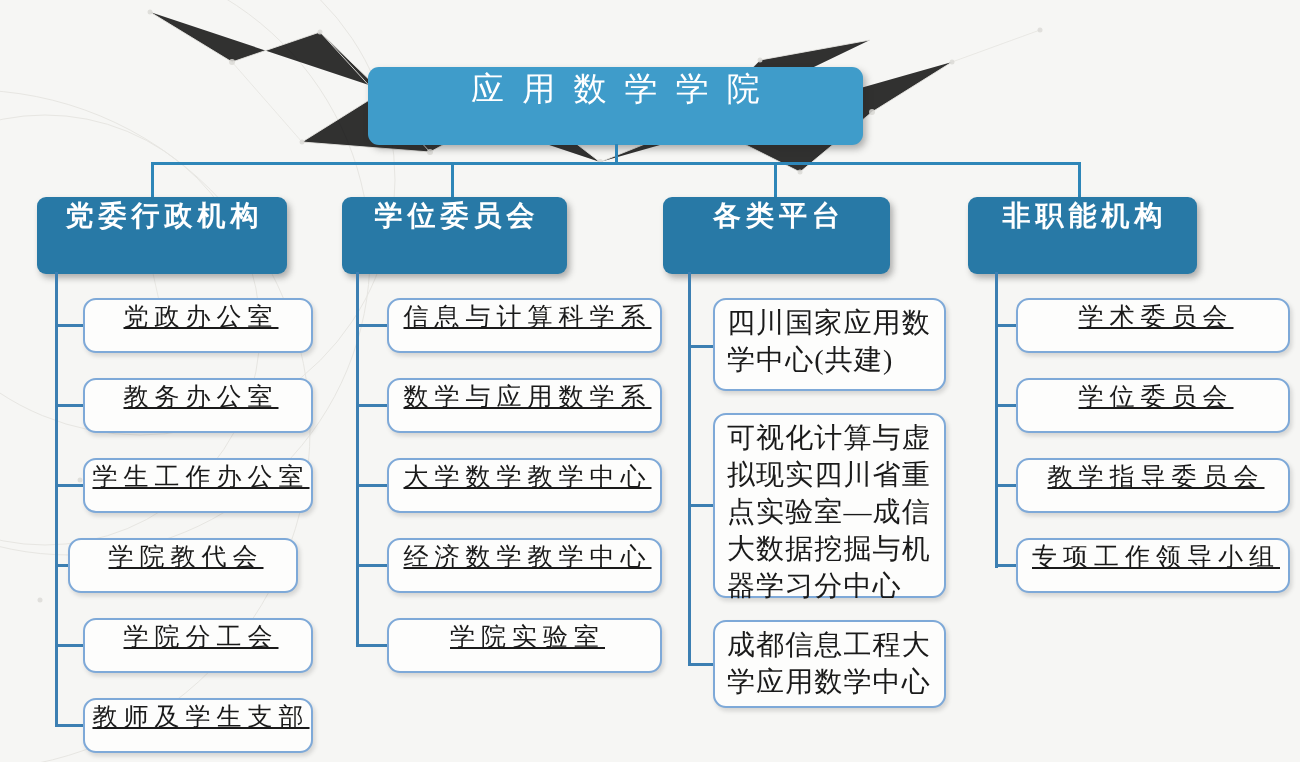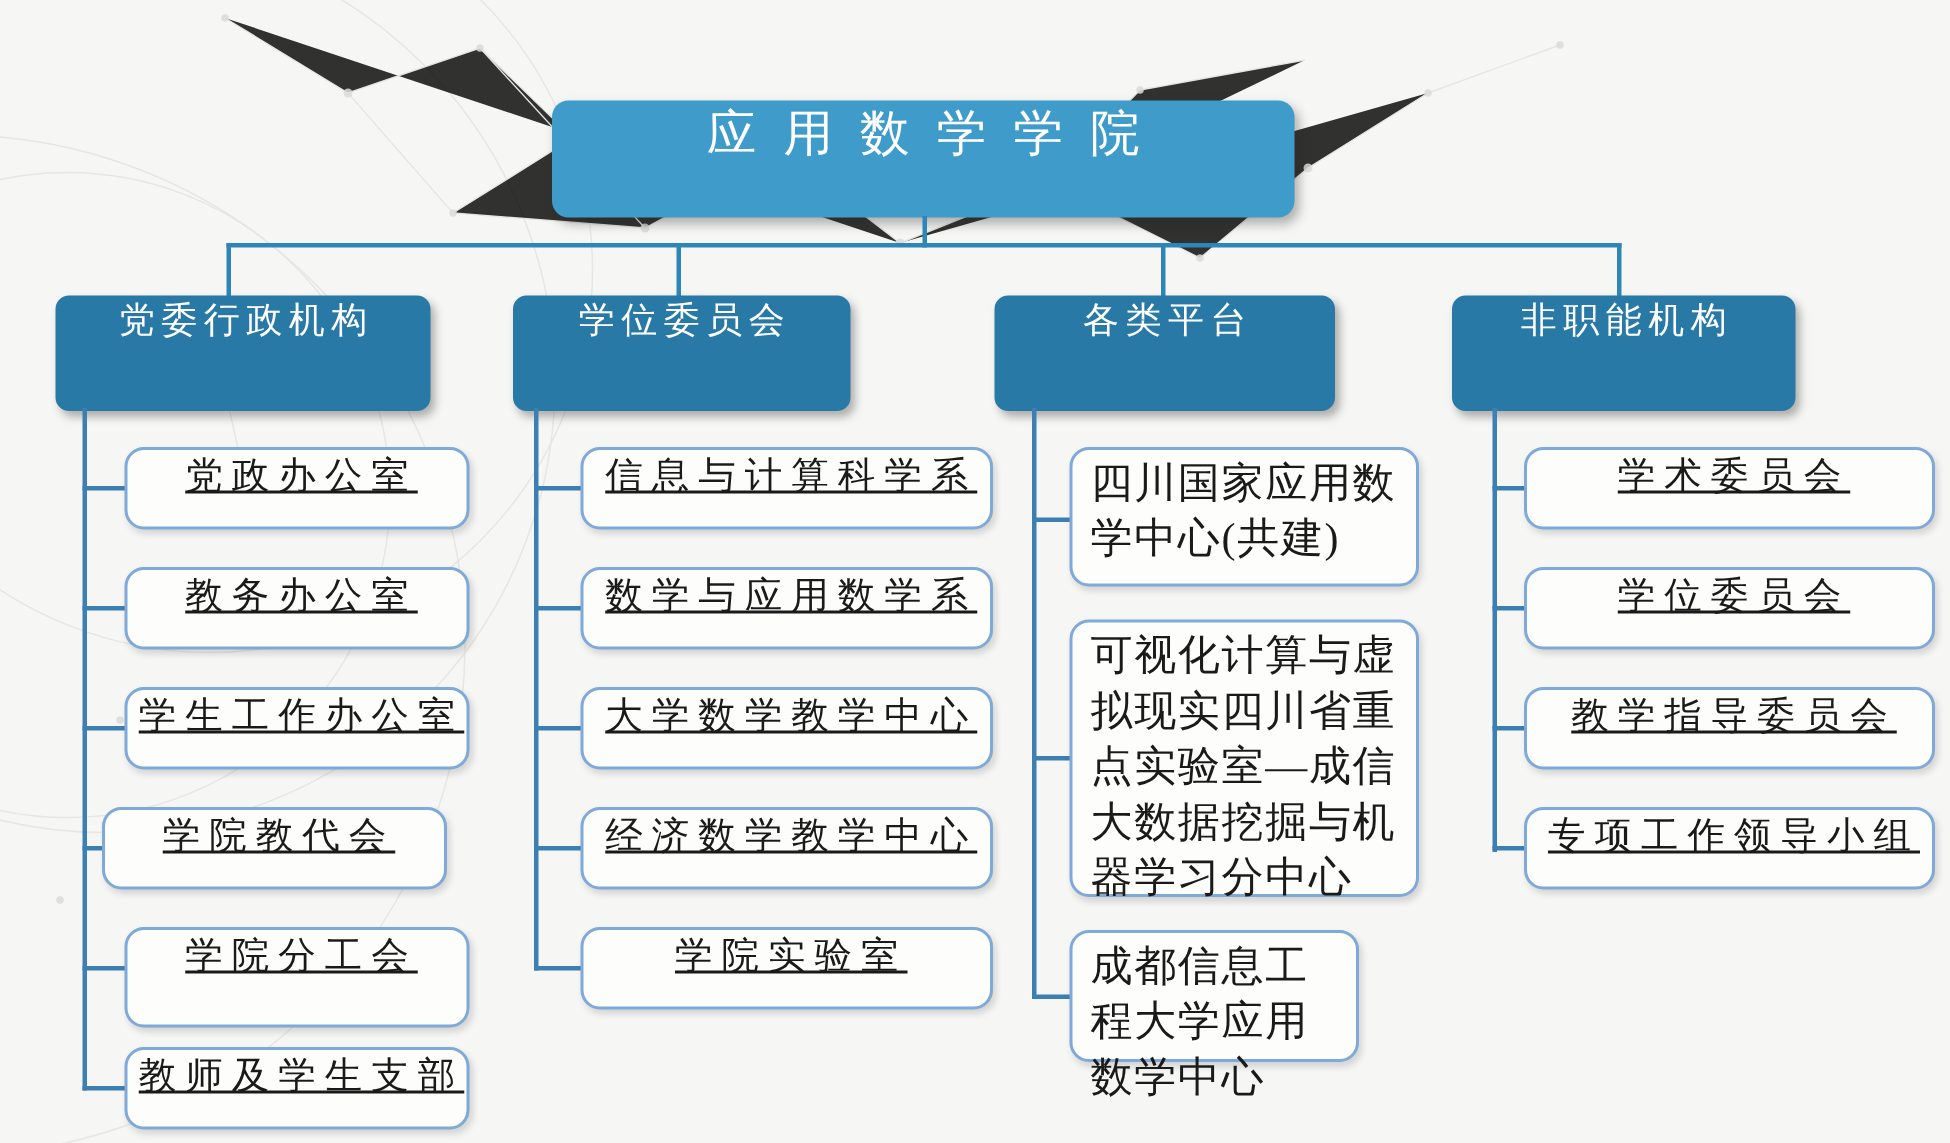--- a/index.html
+++ b/index.html
@@ -26,23 +26,24 @@
     background:var(--root_fill,#3f9cca);
     border-radius:11px;
     color:var(--node_text,#ffffff);
     font-size:33px;letter-spacing:0.55em;text-indent:0.55em;
     box-shadow:3px 4px 7px rgba(40,40,40,0.35);
   }
   .branch-box{
     background:var(--branch_fill,#2879a6);
     border-radius:9px;
     color:var(--node_text,#ffffff);
-    font-size:24px;letter-spacing:0.18em;text-indent:0.18em;
+    font-size:28px;letter-spacing:0.18em;text-indent:0.18em;
     box-shadow:3px 4px 6px rgba(40,40,40,0.35);
     white-space:nowrap;
+    font-weight:bold;
   }
   .leaf{
     background:#fdfdfc;
     border:2px solid var(--leaf_border,#7ea9d8);
     border-radius:13px;
     color:var(--leaf_text,#1a1a1a);
     box-shadow:2px 3px 4px rgba(60,60,60,0.18);
   }
   .leaf.single{
     font-size:25px;letter-spacing:0.24em;text-indent:0.24em;
@@ -159,21 +160,21 @@
   </div>
   <div class="node leaf single" style="left:83px;top:378px;width:230px;height:55px">
     <span>教务办公室</span>
   </div>
   <div class="node leaf single" style="left:83px;top:458px;width:230px;height:55px">
     <span>学生工作办公室</span>
   </div>
   <div class="node leaf single" style="left:68px;top:538px;width:230px;height:55px">
     <span>学院教代会</span>
   </div>
-  <div class="node leaf single" style="left:83px;top:618px;width:230px;height:67px">
+  <div class="node leaf single" style="left:83px;top:618px;width:230px;height:55px">
     <span>学院分工会</span>
   </div>
   <div class="node leaf single" style="left:83px;top:698px;width:230px;height:55px">
     <span>教师及学生支部</span>
   </div>
 
   <div class="node leaf single" style="left:387px;top:298px;width:275px;height:55px">
     <span>信息与计算科学系</span>
   </div>
   <div class="node leaf single" style="left:387px;top:378px;width:275px;height:55px">
@@ -188,21 +189,21 @@
   <div class="node leaf single" style="left:387px;top:618px;width:275px;height:55px">
     <span>学院实验室</span>
   </div>
 
   <div class="node leaf multi" style="left:713px;top:298px;width:233px;height:93px">
     <span>四川国家应用数学中心(共建)</span>
   </div>
   <div class="node leaf multi" style="left:713px;top:413px;width:233px;height:185px">
     <span>可视化计算与虚拟现实四川省重点实验室—成信大数据挖掘与机器学习分中心</span>
   </div>
-  <div class="node leaf multi" style="left:713px;top:620px;width:193px;height:88px">
+  <div class="node leaf multi" style="left:713px;top:620px;width:233px;height:88px">
     <span>成都信息工程大学应用数学中心</span>
   </div>
 
   <div class="node leaf single" style="left:1016px;top:298px;width:274px;height:55px">
     <span>学术委员会</span>
   </div>
   <div class="node leaf single" style="left:1016px;top:378px;width:274px;height:55px">
     <span>学位委员会</span>
   </div>
   <div class="node leaf single" style="left:1016px;top:458px;width:274px;height:55px">

